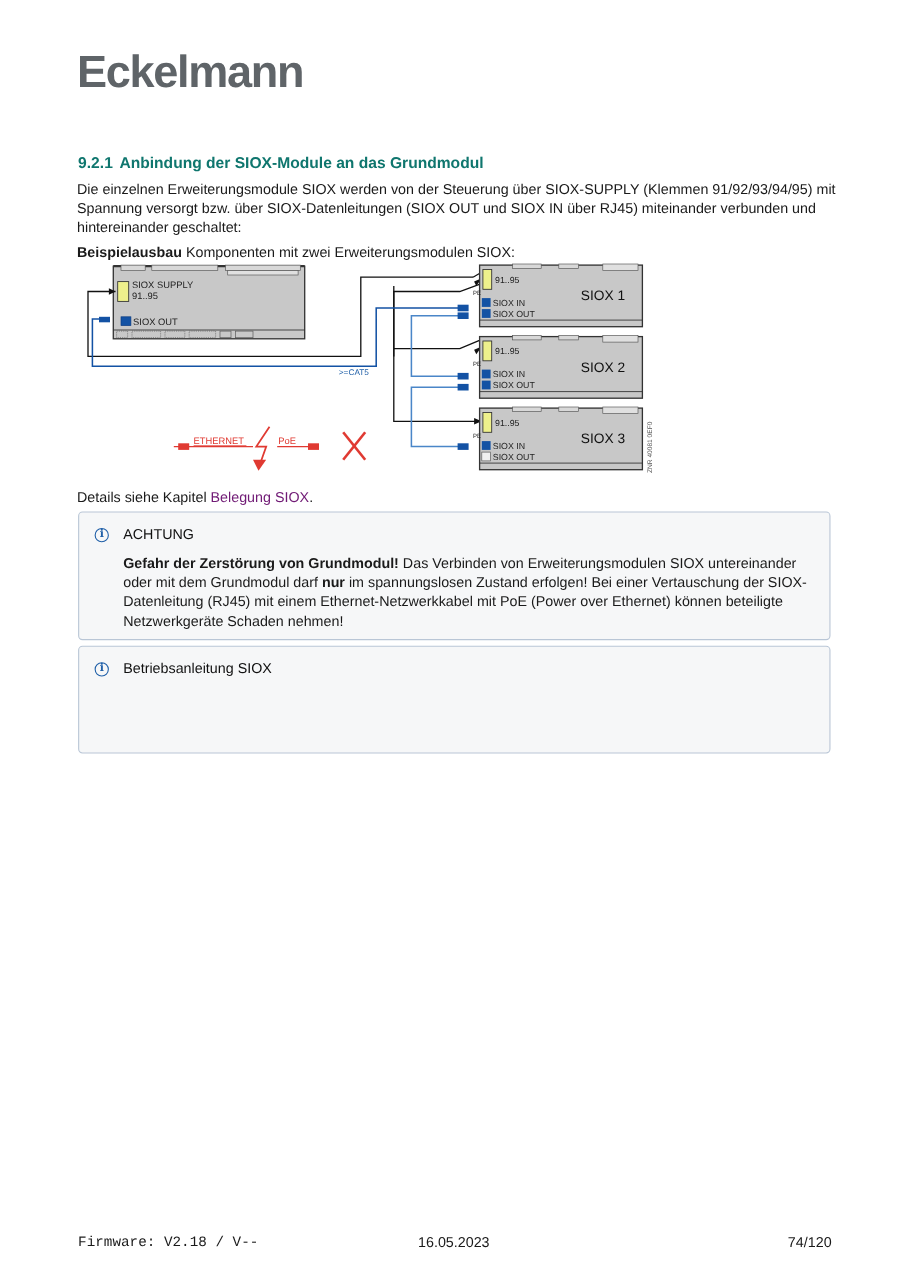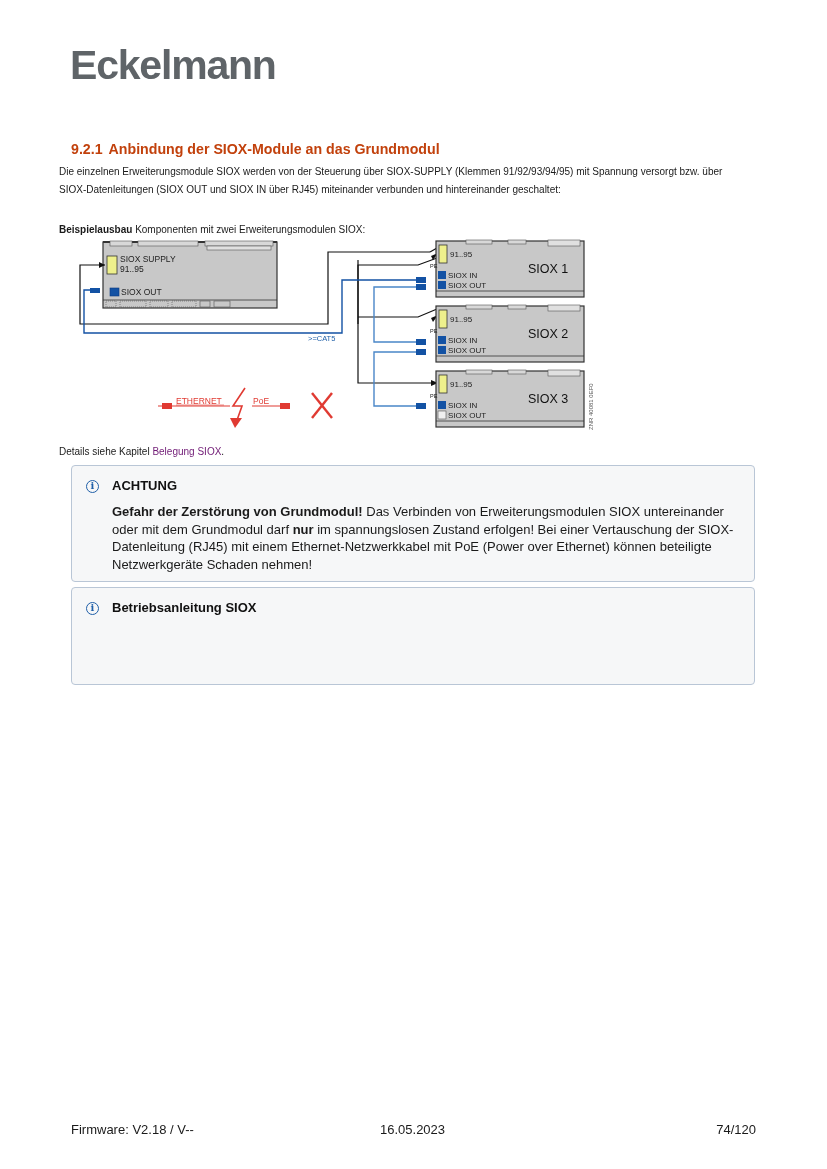--- a/index.html
+++ b/index.html
@@ -1,33 +1,33 @@
 <!DOCTYPE html>
 <html><head>
 <meta charset="utf-8">
 <style>
   html, body { margin: 0; padding: 0; background: #ffffff; }
   body { width: 827px; height: 1169px; position: relative; font-family: "Liberation Sans", sans-serif; color: #1a1a1a; overflow: hidden; }
   .logo { position: absolute; left: 70px; top: 42px; font-family: "Liberation Sans", sans-serif; font-weight: bold; font-size: 41px; letter-spacing: -1.2px; color: #5f6468; }
-  .h2 { position: absolute; left: 71px; top: 141px; font-size: 14.2px; font-weight: bold; color: #c2410c; }
+  .h2 { position: absolute; left: 71px; top: 141px; font-size: 14.2px; font-weight: bold; color: #0f766e; }
   .h2 .num { margin-right: 6px; }
-  .para { position: absolute; left: 59px; width: 690px; font-size: 10px; line-height: 17.5px; color: #1a1a1a; }
+  .para { position: absolute; left: 70px; width: 690px; font-size: 13px; line-height: 17.5px; color: #1a1a1a; }
   .p1 { top: 163px; }
   .p2 { top: 221px; }
   .p3 { top: 443px; }
   a.link { color: #701a75; text-decoration: none; }
   .diagram { position: absolute; left: 70px; top: 238px; width: 530px; height: 196px; }
   .box { position: absolute; left: 71px; width: 684px; border: 1px solid #b9c6d6; border-radius: 4px; background: #f6f7f8; box-sizing: border-box; }
   .box1 { top: 465px; height: 117px; }
   .box2 { top: 587px; height: 98px; }
   .box .icon { position: absolute; left: 14px; top: 14px; width: 13px; height: 13px; border: 1.5px solid #1f5fa8; border-radius: 50%; box-sizing: border-box; color: #1f5fa8; font-size: 10px; font-weight: bold; line-height: 10px; text-align: center; font-family: "DejaVu Serif", serif; }
-  .box .title { position: absolute; left: 40px; top: 12px; font-size: 13px; font-weight: bold; color: #111; }
+  .box .title { position: absolute; left: 40px; top: 12px; font-size: 13px; font-weight: normal; color: #111; }
   .box .body { position: absolute; left: 40px; top: 37px; width: 630px; font-size: 13px; line-height: 17.5px; color: #1a1a1a; }
   .footer { position: absolute; top: 1122px; font-size: 13px; color: #1a1a1a; }
-  .f-left { left: 71px; }
+  .f-left { left: 71px; font-family: Liberation Mono, monospace; }
   .f-center { left: 380px; }
   .f-right { right: 71px; }
 </style>
 </head>
 <body>
 
 <div class="logo">Eckelmann</div>
 
 <div class="h2">
   <span class="num">9.2.1</span><span>Anbindung der SIOX-Module an das Grundmodul</span>

